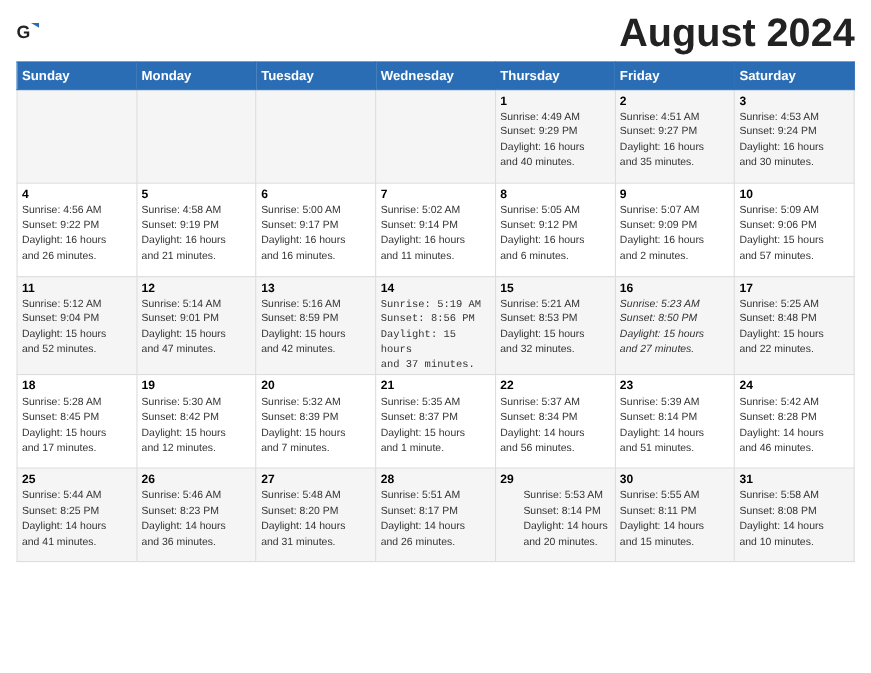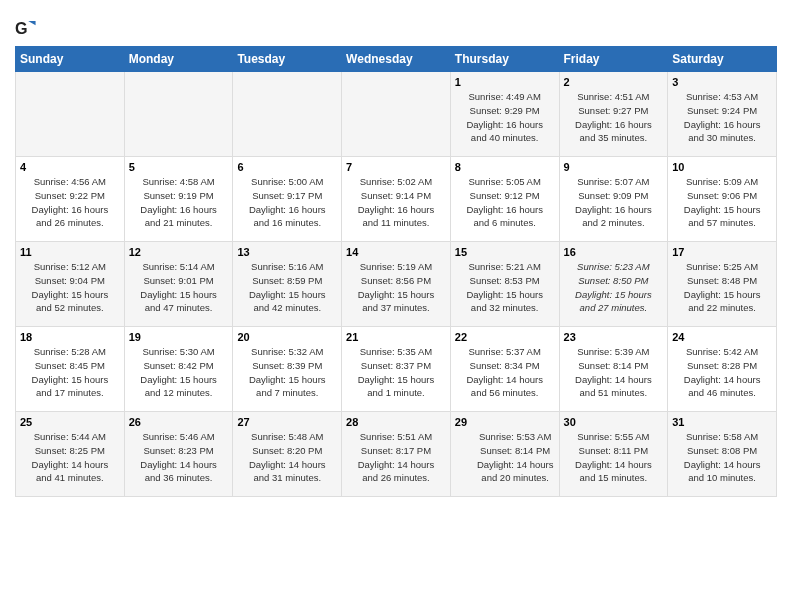--- a/index.html
+++ b/index.html
@@ -86,34 +86,34 @@
     .day-number {
       font-weight: bold;
       font-size: 11px;
       display: block;
       margin-bottom: 2px;
     }
     .day-info {
       font-size: 9.5px;
       color: #333;
       line-height: 1.45;
-      text-align: center;
     }
   </style>
 </head>
 <body>
 
 <div class="header">
   <div class="logo">
     <svg class="logo-icon" viewBox="0 0 30 30" xmlns="http://www.w3.org/2000/svg">
       <text x="0" y="22" font-size="22" font-weight="bold" fill="#222">G</text>
       <polygon points="18,4 28,10 28,4" fill="#2a6db5"></polygon>
     </svg>
   </div>
   <div class="title-section">
+    <div class="month-title">August 2024</div>
   </div>
 </div>
 
 <table>
   <thead>
     <tr>
     <th>Sunday</th>
         <th>Monday</th>
         <th>Tuesday</th>
         <th>Wednesday</th>
@@ -218,21 +218,21 @@
         </td>
         <td>
           <span class="day-number">13</span>
           <div class="day-info" style="white-space: pre-line;">Sunrise: 5:16 AM
 Sunset: 8:59 PM
 Daylight: 15 hours
 and 42 minutes.</div>
         </td>
         <td>
           <span class="day-number">14</span>
-          <div class="day-info" style="white-space: pre-line;">Sunrise: 5:19 AM
+          <div class="day-info" style="white-space: pre-line; font-family: Liberation Mono, monospace;">Sunrise: 5:19 AM
 Sunset: 8:56 PM
 Daylight: 15 hours
 and 37 minutes.</div>
         </td>
         <td>
           <span class="day-number">15</span>
           <div class="day-info" style="white-space: pre-line;">Sunrise: 5:21 AM
 Sunset: 8:53 PM
 Daylight: 15 hours
 and 32 minutes.</div>

